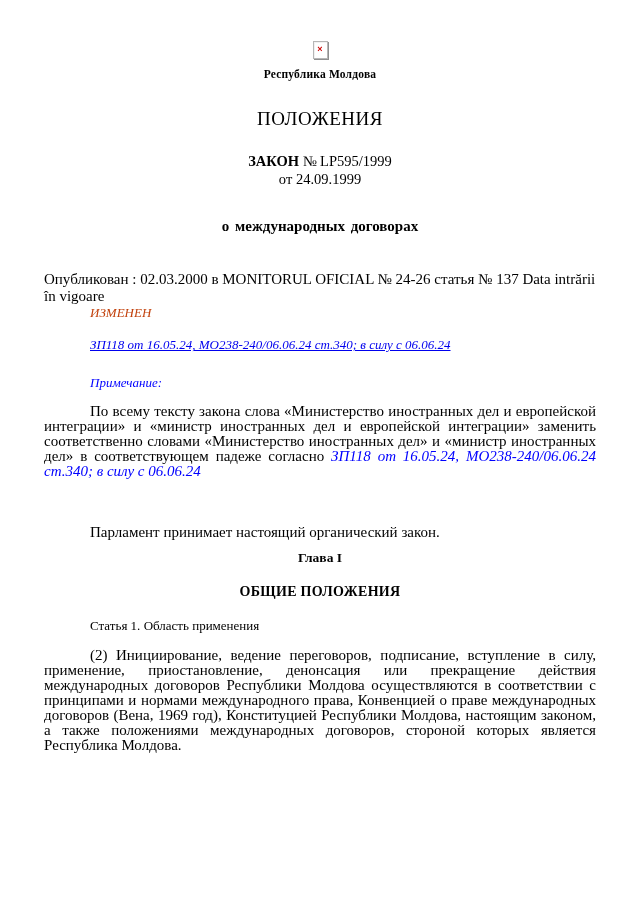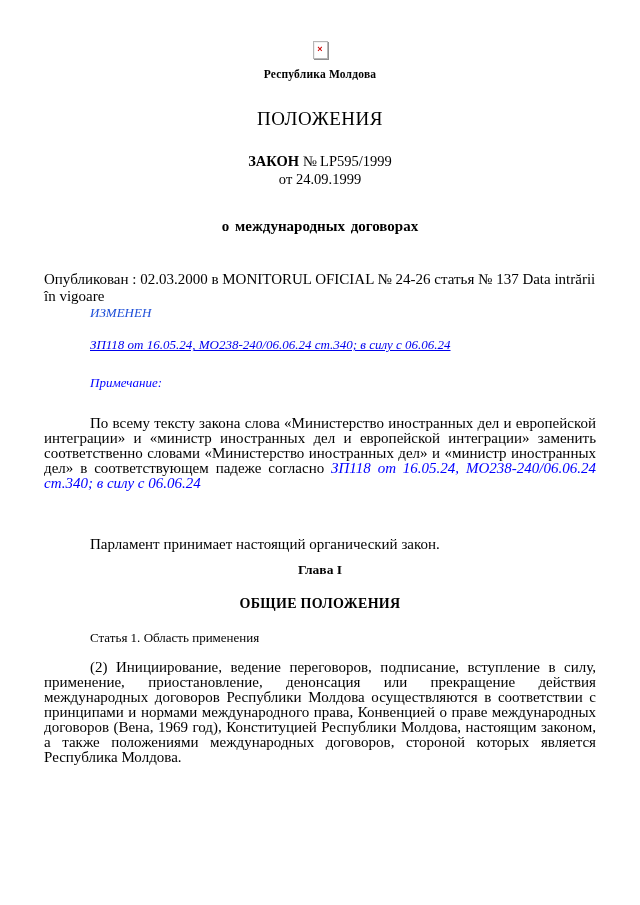--- a/index.html
+++ b/index.html
@@ -32,31 +32,31 @@
     vertical-align: middle;
     font-family: "Liberation Sans", sans-serif;
   }
   .country { font-size: 11.5px; font-weight: bold; margin-bottom: 28px; letter-spacing: .2px; }
   .institution { font-size: 19px; margin-bottom: 22px; letter-spacing: .5px; }
   .law-line { font-size: 14.5px; line-height: 18px; }
   .law-line .b { font-weight: bold; }
   .law-date { font-size: 14.5px; line-height: 18px; margin-bottom: 28px; }
   .doc-title { font-size: 15px; font-weight: bold; line-height: 21px; margin-bottom: 34px; word-spacing: 2px; }
   .pub { font-size: 15px; }
-  .amended-label { color: #1d4ed8; font-style: italic; font-size: 13px; margin: 0 0 14px 46px; }
+  .amended-label { color: #c2410c; font-style: italic; font-size: 13px; margin: 0 0 14px 46px; }
   .amended-link {
     display: inline-block;
     color: #0000ee;
     font-style: italic;
     font-size: 13px;
     text-decoration: underline;
     margin: 0 0 22px 46px;
     cursor: pointer;
   }
-  .note-label { color: #0000ff; font-style: italic; font-size: 13px; margin: 0 0 25px 46px; }
+  .note-label { color: #0000ff; font-style: italic; font-size: 13px; margin: 0 0 13px 46px; }
   .para {
     font-size: 15px;
     line-height: 15px;
     text-align: justify;
     text-indent: 46px;
     margin: 0 0 13px 0;
   }
   .note-para { margin-bottom: 46px; }
   .inline-link { color: #0000ff; font-style: italic; cursor: pointer; }
   .intro { margin-bottom: 10px; }

